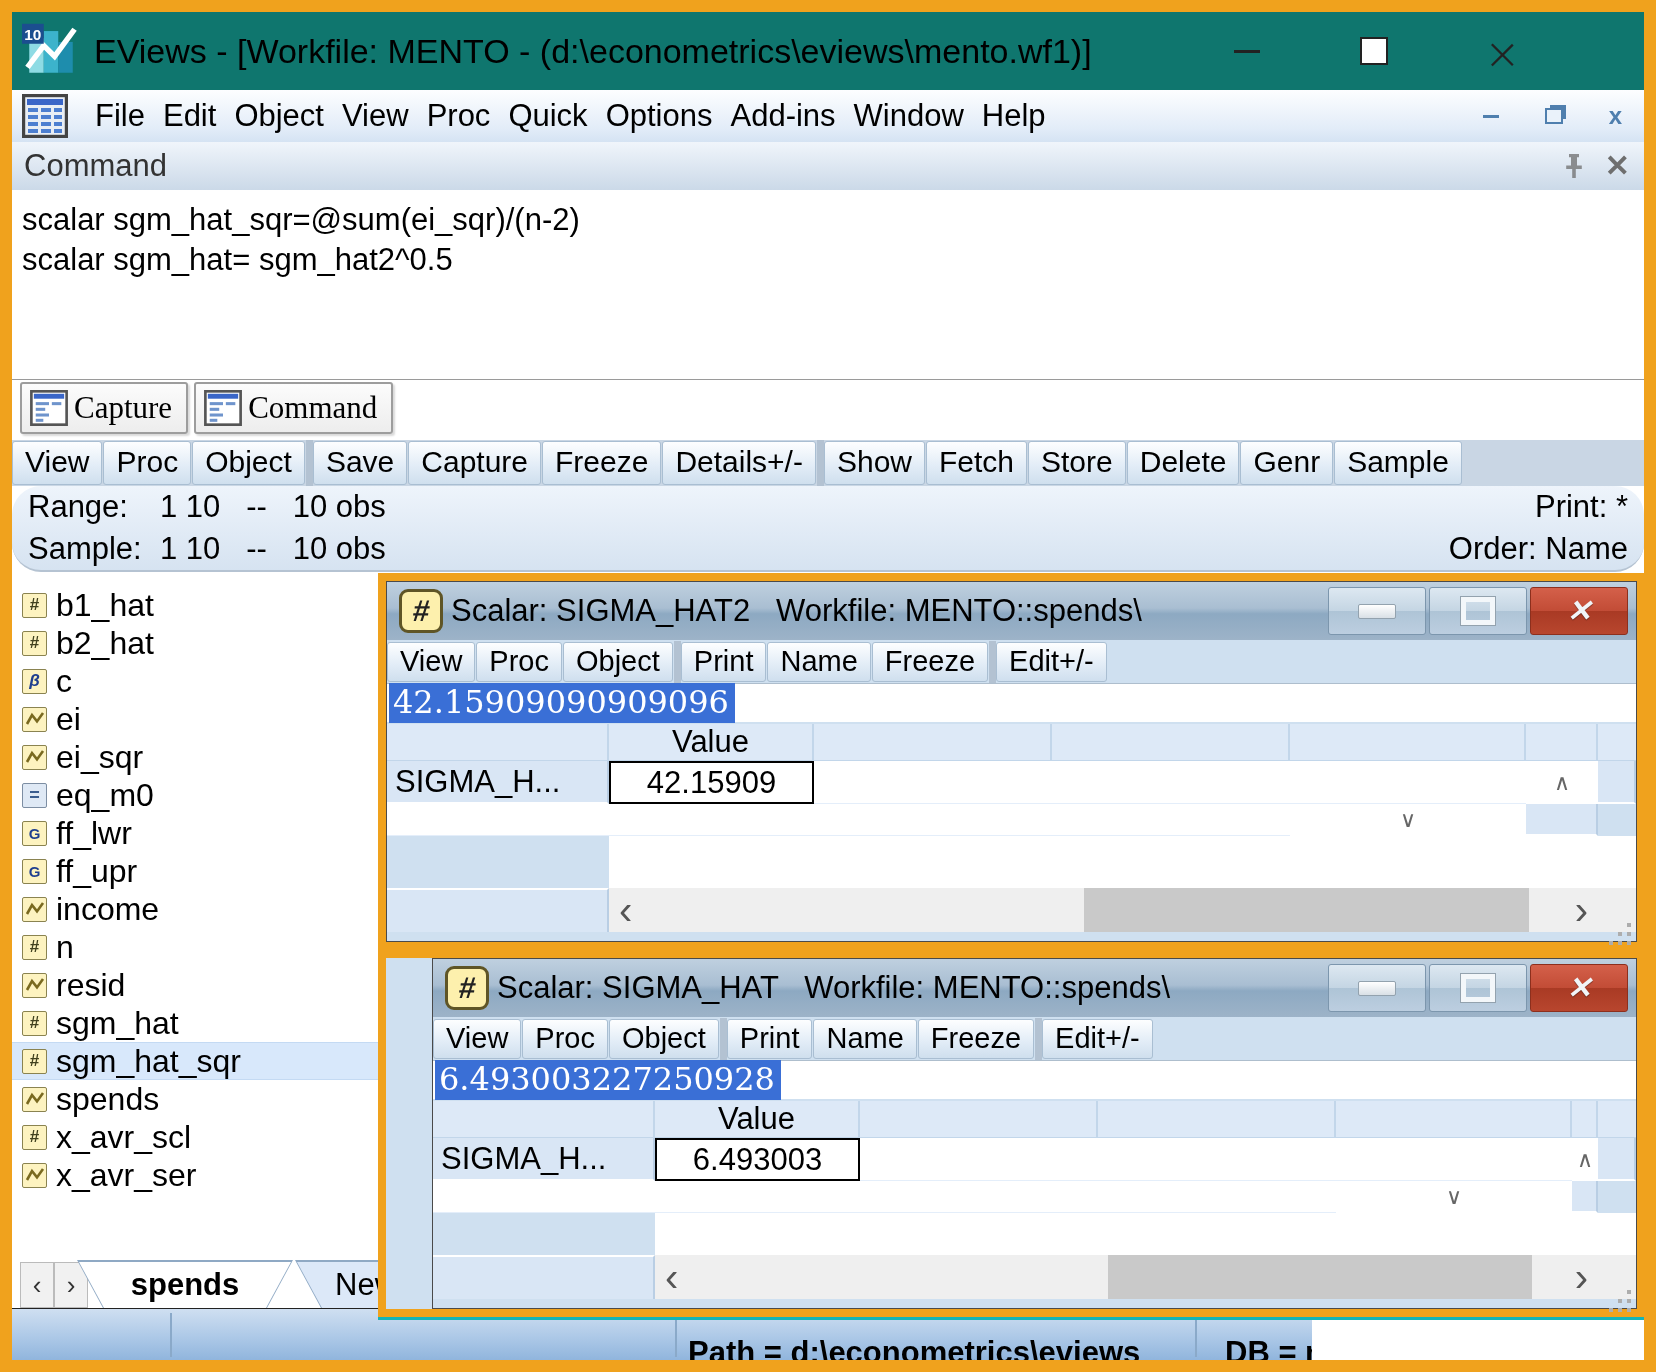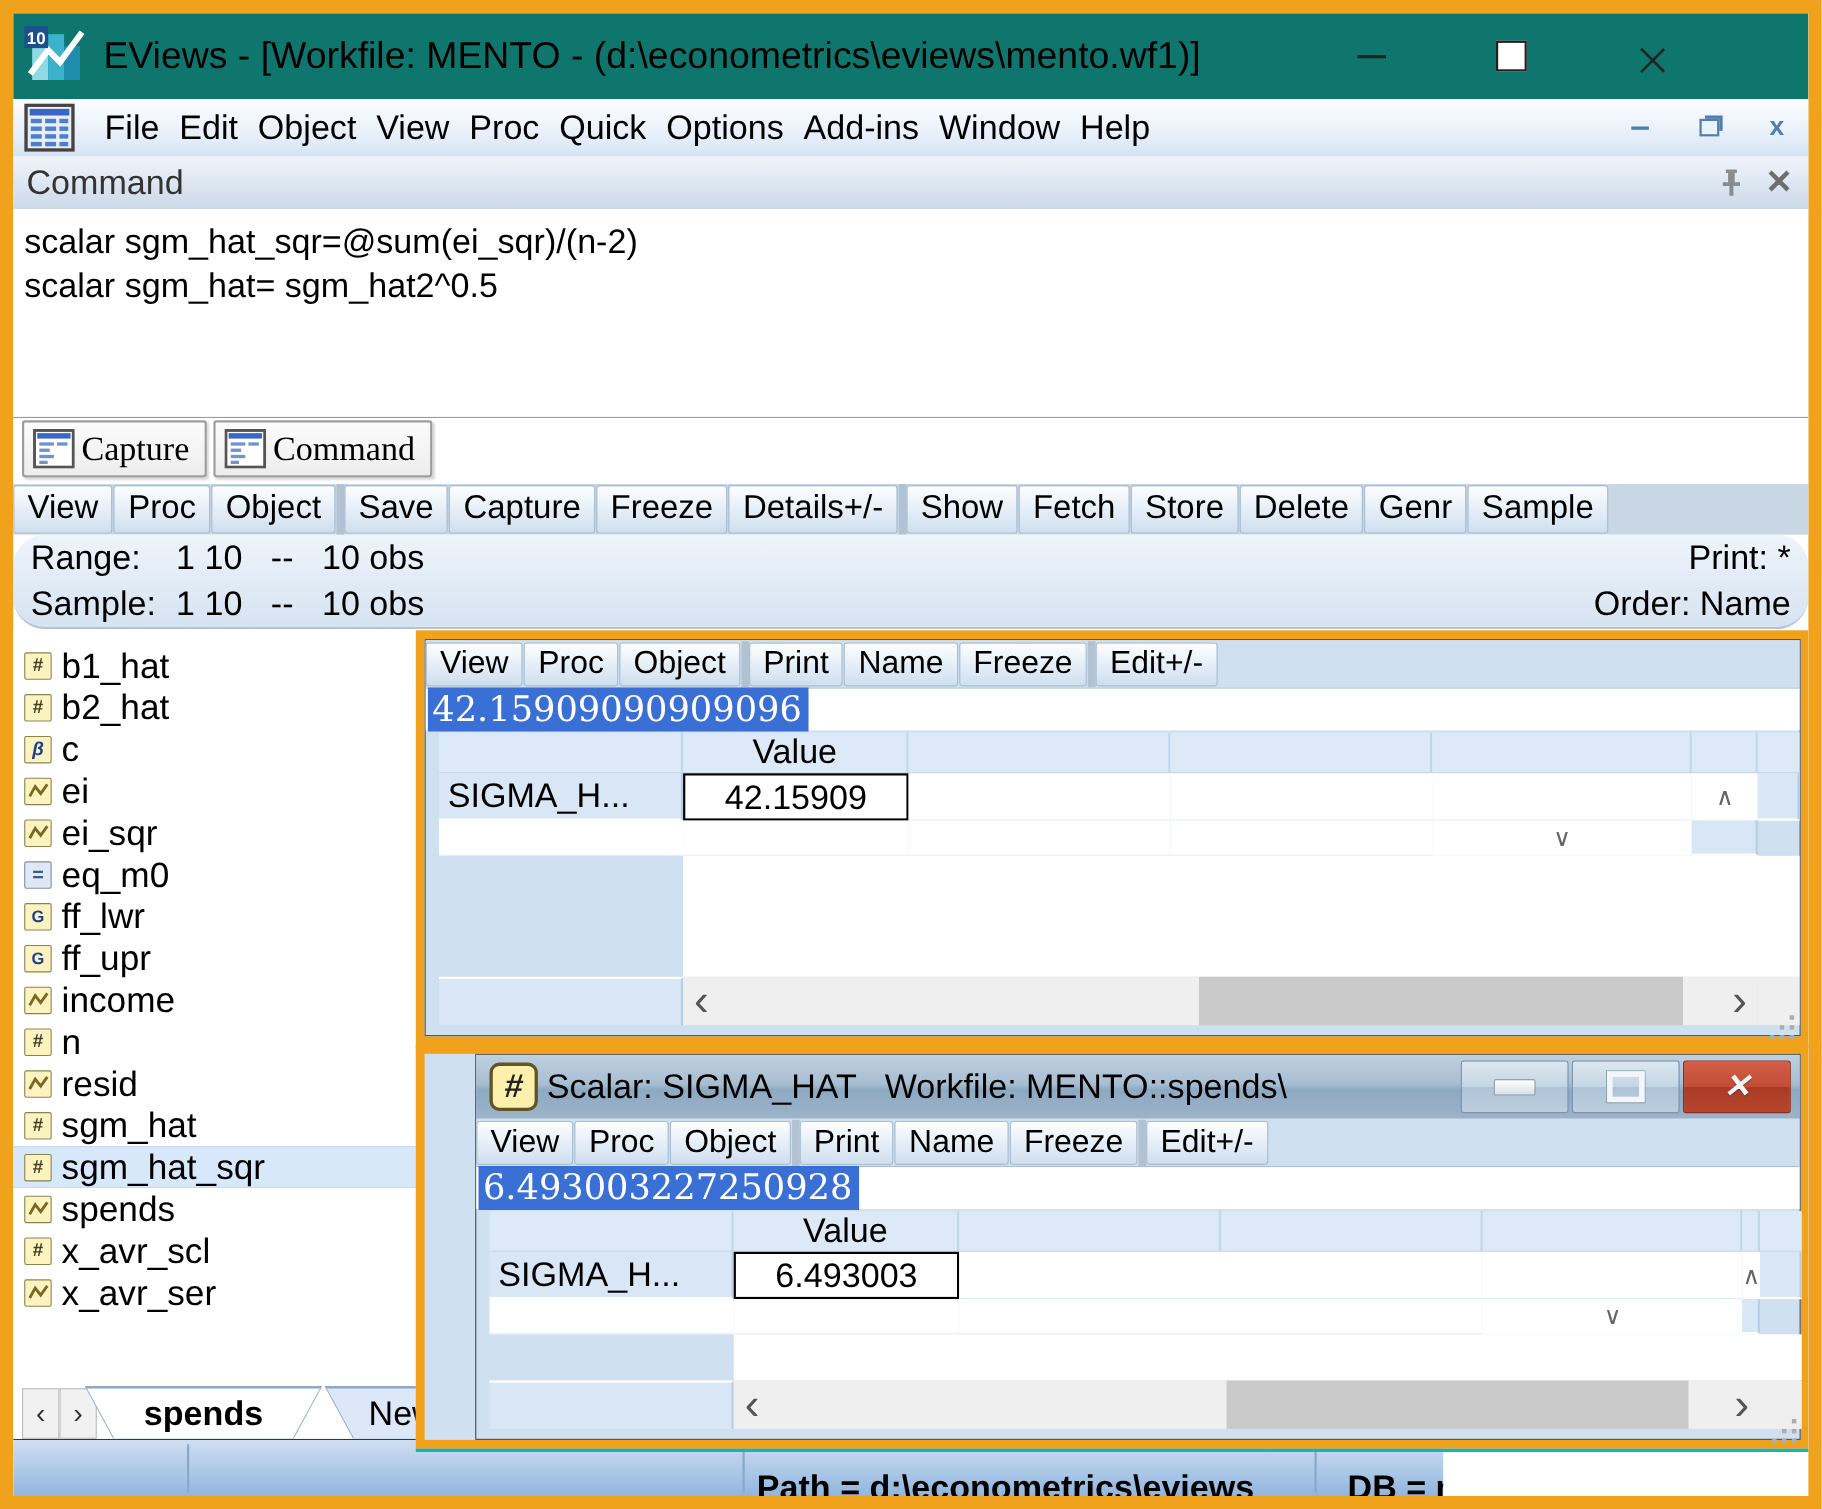--- a/index.html
+++ b/index.html
@@ -98,21 +98,21 @@
   .g-min{width:36px;height:13px;background:linear-gradient(#ffffff,#d9e0e6);border:1px solid #93a2ae;border-radius:2px;}
   .g-res{width:24px;height:18px;border:5px solid #f3f7fa;background:transparent;box-shadow:0 0 0 1px #93a2ae;}
   .g-x{color:#f1f5f8;font-size:30px;font-weight:bold;line-height:1;text-shadow:0 1px 1px rgba(0,0,0,.4);}
   .g-x::before{content:"✕";}
   .win-toolbar{height:42px;flex:0 0 auto;display:flex;align-items:stretch;background:#cfe0f0;padding-top:1px;}
   .win-toolbar .tb-btn{font-size:29px;}
   .win-edit{height:38px;flex:0 0 auto;background:#fff;border-top:1px solid #aebecd;display:flex;align-items:center;}
   .editsel{background:#3a6fd6;color:#fff;font-family:"DejaVu Serif",serif;font-size:32px;
     padding:0 6px 2px 4px;margin-left:2px;white-space:pre;}
   .win-grid{flex:1 1 auto;display:grid;margin-top:2px;
-    grid-template-columns:222px 205px 238px 238px 236px 1fr 38px;margin-left:12px;}
+    grid-template-columns:222px 205px 238px 238px 236px 1fr 38px;}
   .gh{background:#dde9f7;border-right:2px solid #c2d6ea;border-bottom:1px solid #c2d6ea;
     display:flex;align-items:center;justify-content:center;font-size:31px;}
   .gh.last{border-right:none;}
   .rowhdr{background:#d9e6f5;border-right:2px solid #b9cee4;border-bottom:2px solid #fff;
     display:flex;align-items:center;padding-left:8px;font-size:31px;box-sizing:border-box;}
   .wcell{background:#fff;border-bottom:1px solid #e4eefa;}
   .vcell{border:2px solid #000;background:#fff;display:flex;align-items:center;justify-content:center;font-size:31px;}
   .vsbtn{background:#fff;display:flex;align-items:center;justify-content:center;color:#666;font-size:22px;}
   .vs-up::before{content:"∧";} .vs-down::before{content:"∨";}
   .hscroll{grid-column:2/7;background:#efefef;position:relative;display:flex;align-items:center;}
@@ -367,20 +367,35 @@
               <polyline points="1,7.5 3.5,3 6,6.2 9,2" fill="none" stroke="#7a6a20" stroke-width="1.3"></polyline>
             </svg>
           </span>
         <span class="oname">x_avr_ser</span>
       </div>
     </div>
   </div>
 
   <div class="win-frame" style="left:366px;top:561px;width:1267px;height:377px;box-sizing:border-box;">
     <div class="win">
+      <div class="win-titlebar">
+        <span class="win-objicon"></span>
+        <span class="win-title">Scalar: SIGMA_HAT2   Workfile: MENTO::spends\</span>
+        <span class="win-btns">
+          <span class="wbtn">
+              <i class="g-min"></i>
+            </span>
+          <span class="wbtn">
+              <i class="g-res"></i>
+            </span>
+          <span class="wbtn close">
+              <i class="g-x"></i>
+            </span>
+        </span>
+      </div>
       <div class="win-toolbar">
         <span class="tb-btn">View</span>
         <span class="tb-btn">Proc</span>
         <span class="tb-btn">Object</span>
         <span class="tbgap"></span>
         <span class="tb-btn">Print</span>
         <span class="tb-btn">Name</span>
         <span class="tb-btn">Freeze</span>
         <span class="tbgap"></span>
         <span class="tb-btn">Edit+/-</span>

